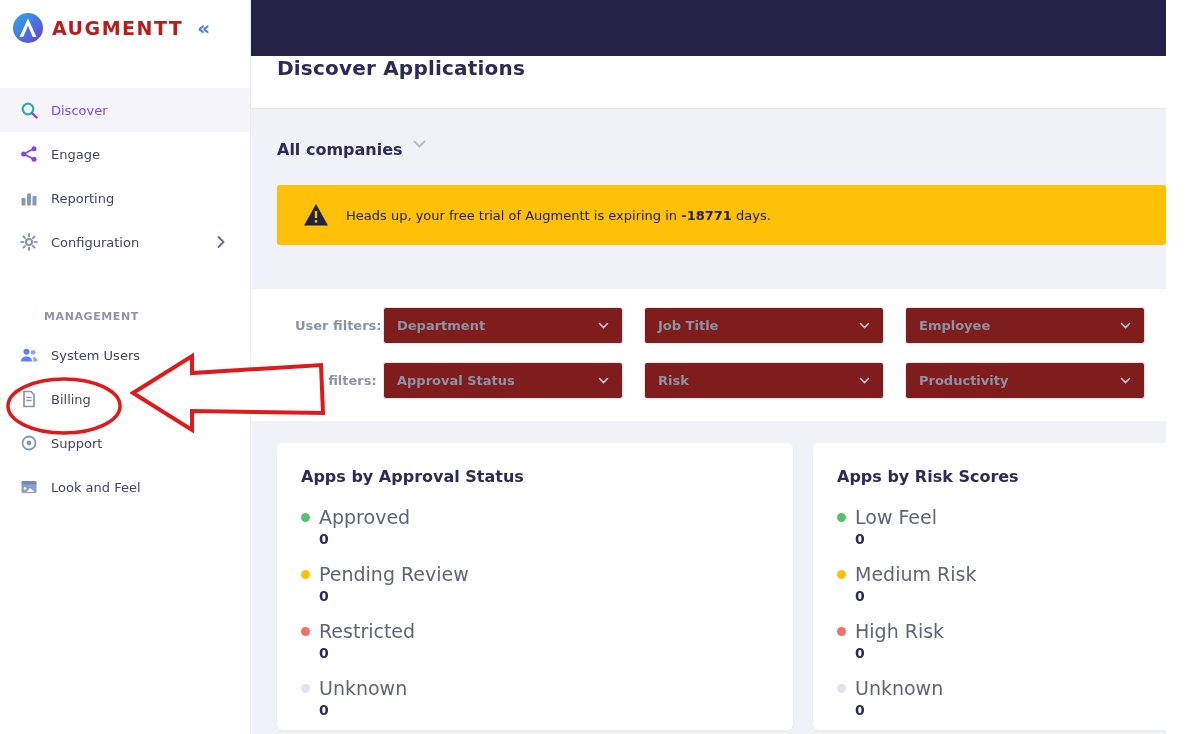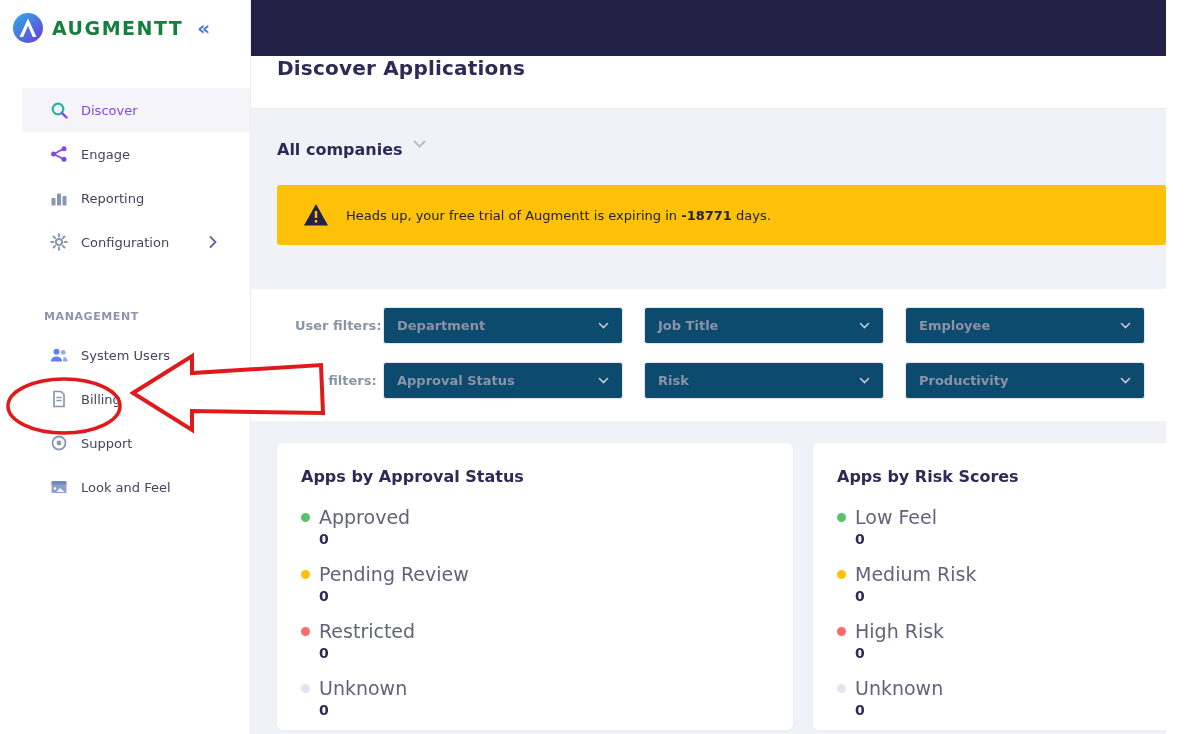--- a/index.html
+++ b/index.html
@@ -10,24 +10,24 @@
     position:relative;
     overflow:hidden;
     color:#2d2b55;
   }
   .app { position:absolute; top:0; left:0; width:1166px; height:734px; display:flex; overflow:hidden; background:#fff; }
 
   
   .sidebar { width:251px; min-width:251px; background:#fff; border-right:1px solid #ececf2; }
   .logo-row { height:56px; display:flex; align-items:center; padding:0 12px; }
   .logo-mark { width:32px; height:32px; }
-  .brand { font-size:19px; font-weight:800; letter-spacing:1.5px; color:#15803d; margin-left:8px; }
+  .brand { font-size:19px; font-weight:800; letter-spacing:1.5px; color:#b91c1c; margin-left:8px; }
   .collapse { margin-left:14px; font-size:20px; font-weight:700; color:#4a7de0; cursor:pointer; line-height:1; }
   .nav { margin-top:32px; }
-  .side-item { height:44px; display:flex; align-items:center; padding:0 28px; gap:13px; font-size:13px; color:#44445c; cursor:pointer;margin-left:22px; }
+  .side-item { height:44px; display:flex; align-items:center; padding:0 20px; gap:13px; font-size:13px; color:#44445c; cursor:pointer; }
   .side-item svg { flex:0 0 18px; }
   .side-item.active { background:#f4f4f9; color:#8247e5; }
   .side-item .grow { flex:1; }
   .section-title { margin:46px 16px 10px; padding-left:28px; font-size:11px; font-weight:700; letter-spacing:0.6px; color:#8f93b0; }
 
   
   .main { flex:1; display:flex; flex-direction:column; background:#f1f2f7; overflow:hidden; }
   .topbar { height:56px; background:#232145; }
   .page-header { height:52px; background:#fff; display:flex; align-items:flex-start; padding:0 26px; box-shadow:0 1px 0 #e9eaf0; }
   .page-title { font-size:20px; font-weight:700; color:#2d2b55; letter-spacing:0.2px; }
@@ -37,21 +37,21 @@
   .company-label { font-size:16px; font-weight:700; color:#2d2b55; }
 
   .banner { margin:26px 0 0 26px; background:#ffc107; border-radius:3px; height:60px; display:flex; align-items:center; padding:0 26px; gap:17px; }
   .banner-text { font-size:13px; color:#232145; }
   .banner-text b { font-weight:700; }
 
   .filters-panel { margin-top:44px; background:#fff; padding:18px 0 22px 44px; }
   .filter-row { display:flex; align-items:center; }
   .filter-row + .filter-row { margin-top:18px; }
   .filter-label { width:133px; font-size:13px; font-weight:700; color:#8b93a7; }
-  .filter-select { width:240px; min-width:240px; height:37px; border:1px solid #e4e6ec; border-radius:3px; background:#0c4a6e;
+  .filter-select { width:240px; min-width:240px; height:37px; border:1px solid #e4e6ec; border-radius:3px; background:#7f1d1d;
     display:flex; align-items:center; justify-content:space-between; padding:0 13px; margin-right:21px;
     font-size:13px; font-weight:600; color:#8b93a7; cursor:pointer; }
 
   .cards-row { display:flex; gap:20px; padding:22px 26px; }
   .card { width:516px; min-width:516px; background:#fff; border-radius:6px; padding:24px; height:287px; box-shadow:0 1px 3px rgba(40,40,90,0.04); }
   .card-title { font-size:16px; font-weight:700; color:#2d2b55; }
   .legend { margin-top:20px; }
   .legend-item { margin-bottom:16px; }
   .legend-head { display:flex; align-items:center; gap:9px; }
   .dot { width:9px; height:9px; border-radius:50%; background:#ccc; }

